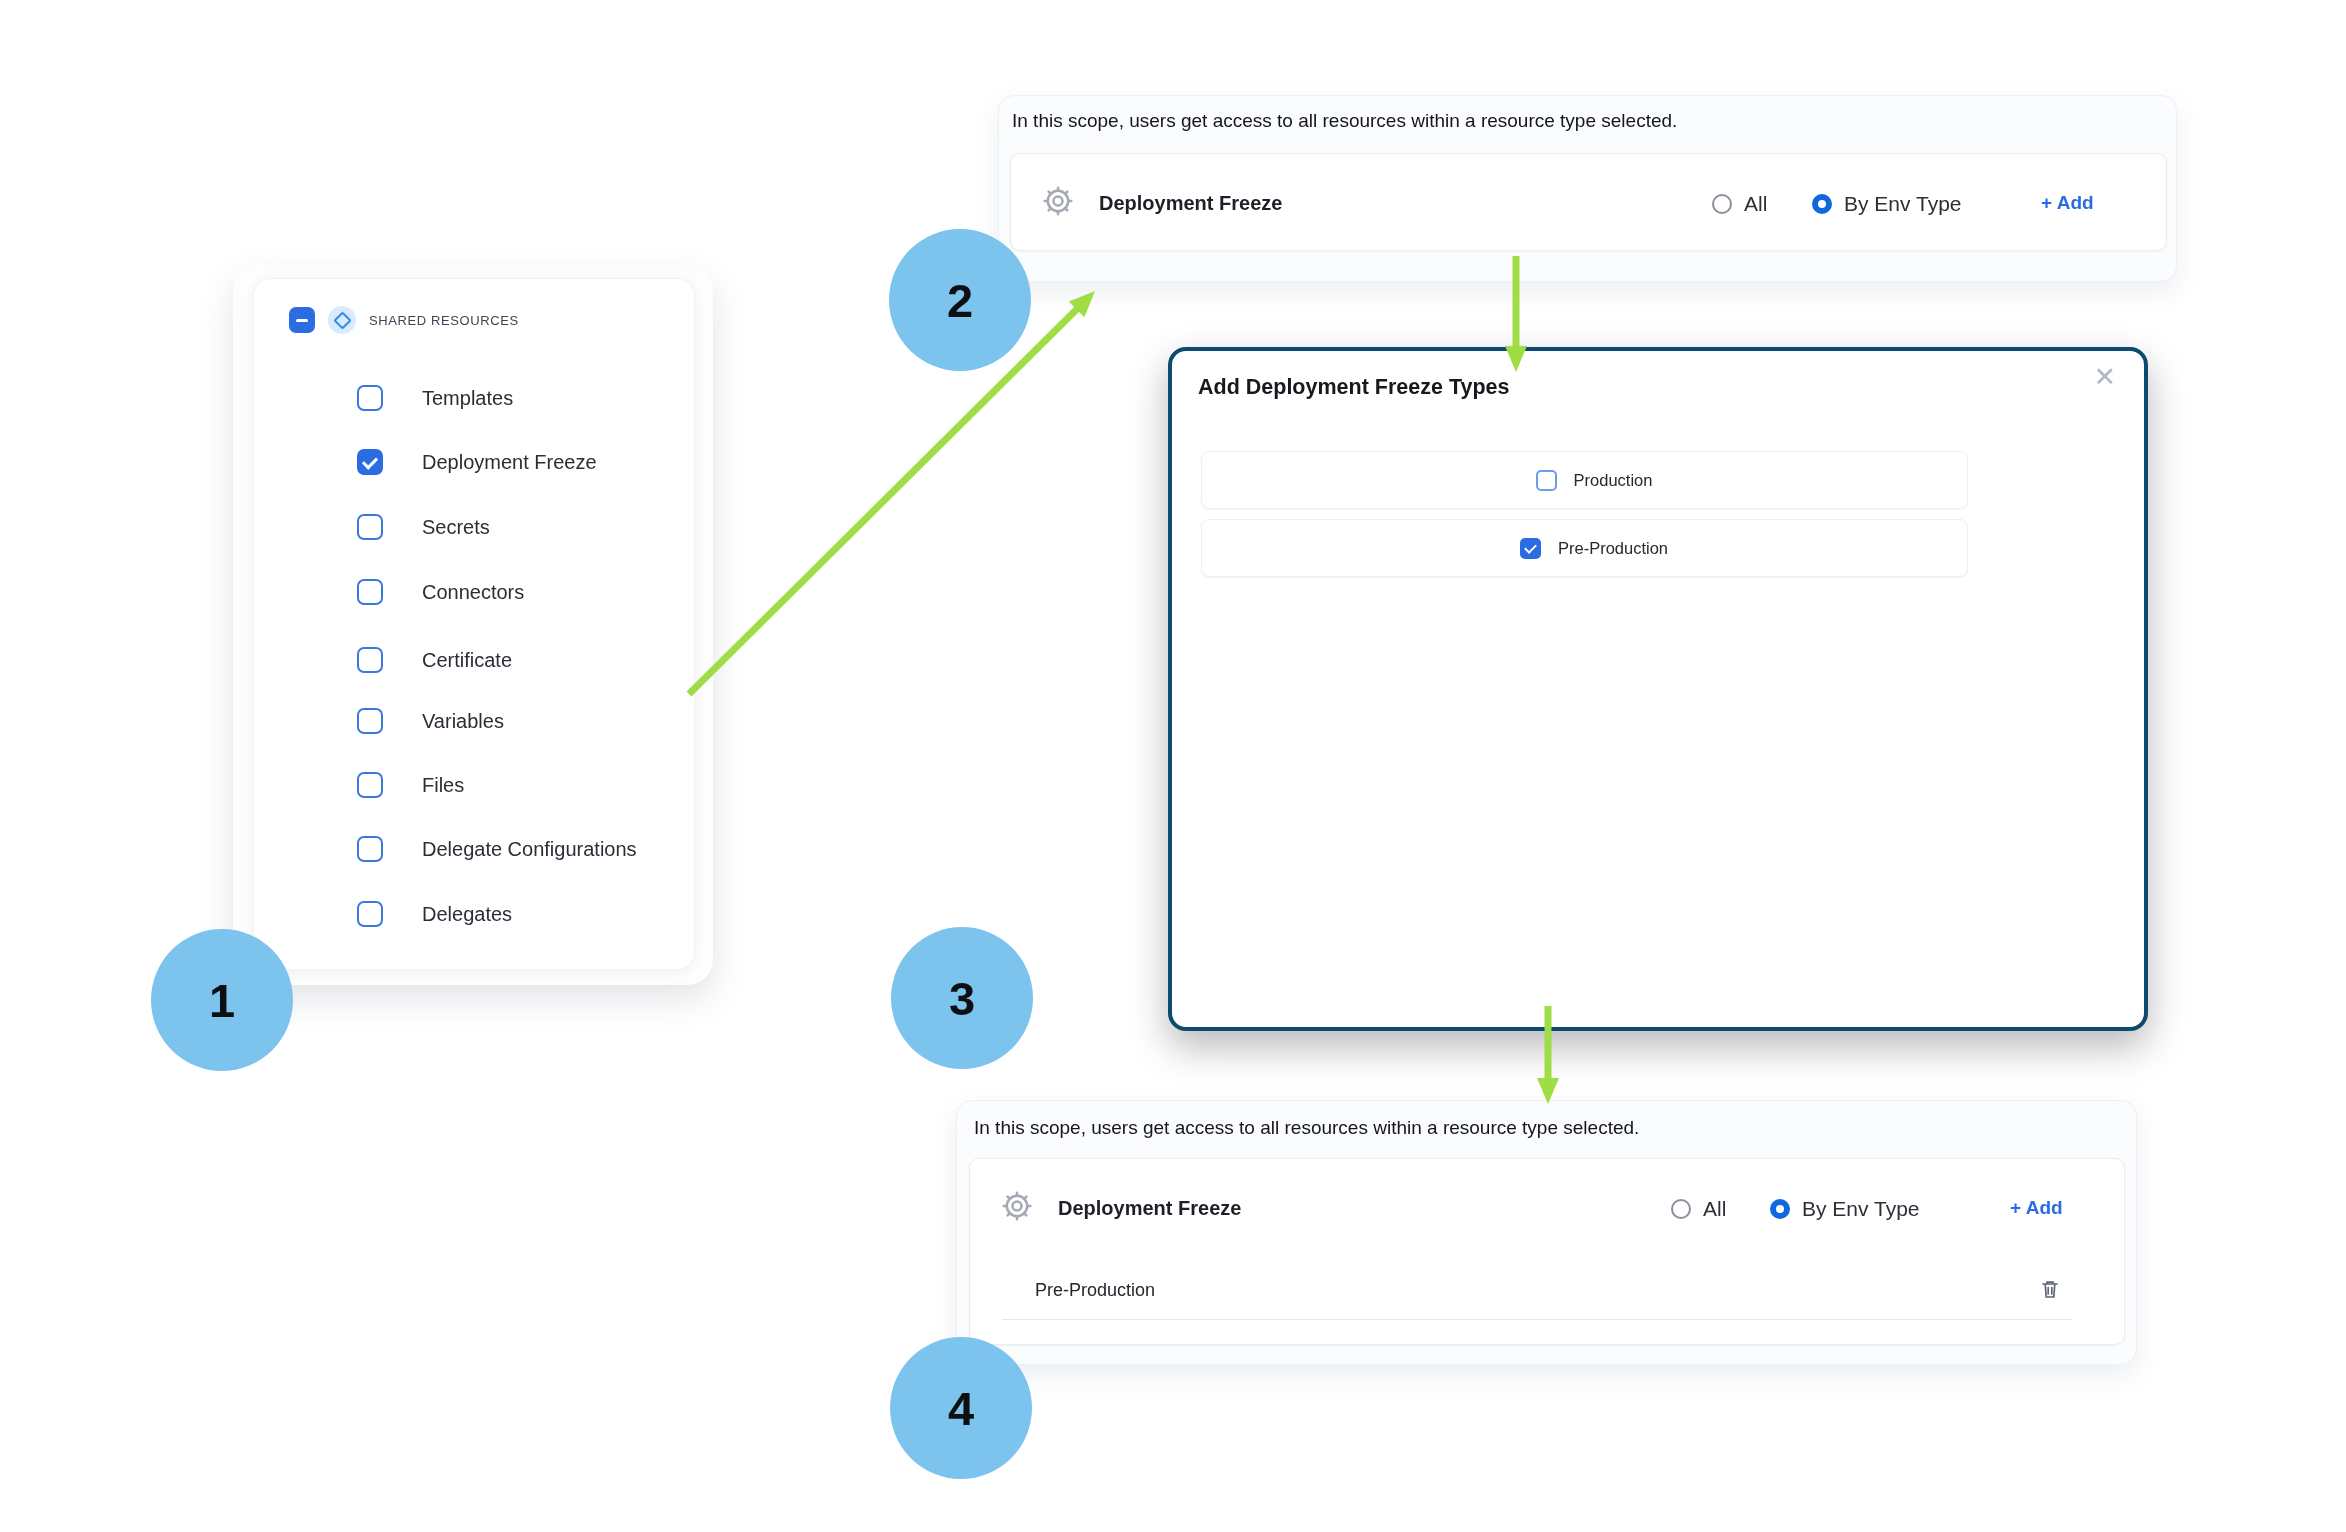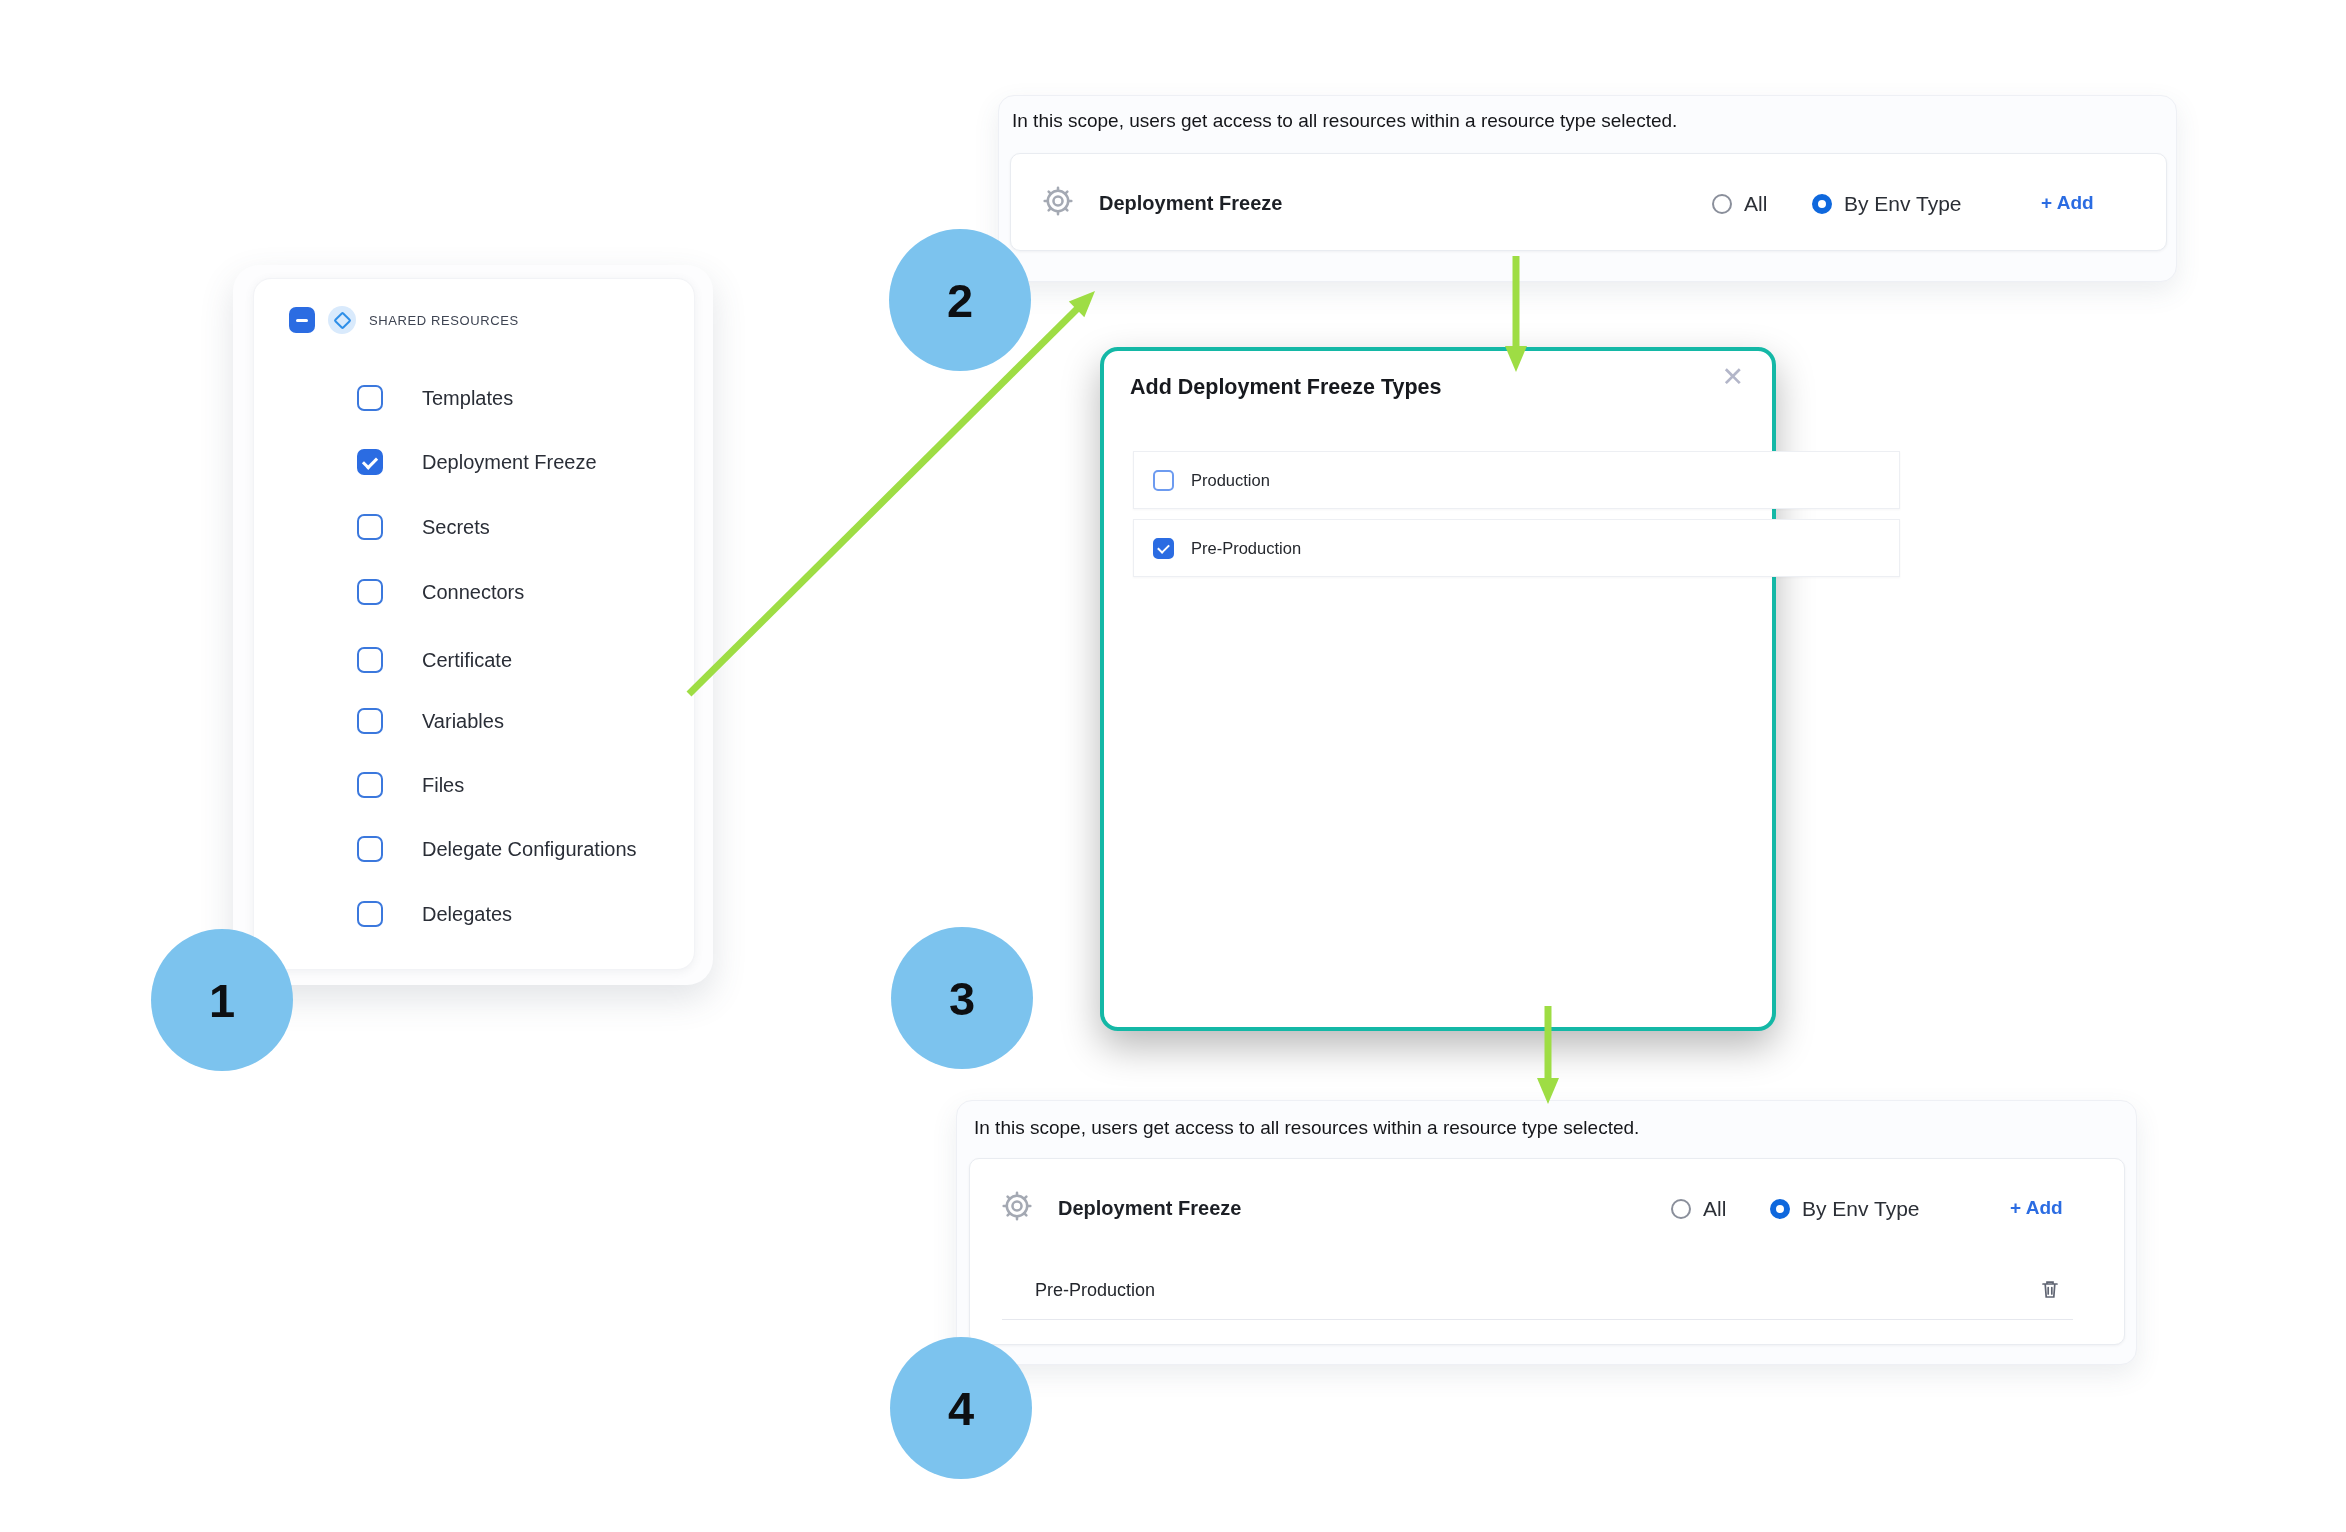--- a/index.html
+++ b/index.html
@@ -56,29 +56,29 @@
   .radio-group{position:absolute;display:flex;align-items:center;gap:12px;}
   .radio{box-sizing:border-box;width:20px;height:20px;border-radius:50%;border:2px solid #8a8f9b;background:#fff;cursor:pointer;flex:none;}
   .radio.on{border:6px solid #0f68dd;}
   .radio-lbl{font-size:21px;color:#2b2f36;}
   
   .resource-lbl{position:absolute;font-size:20px;font-weight:bold;color:#1d2026;}
   .add-link{position:absolute;font-size:19px;font-weight:bold;color:#2b6ce2;cursor:pointer;}
   .gear{position:absolute;}
   
   .modal{
-    position:absolute;left:1100px;top:347px;width:676px;height:684px;background:#fff;
-    border:4px solid #14b8a6;border-radius:18px;box-sizing:border-box;
+    position:absolute;left:1168px;top:347px;width:980px;height:684px;background:#fff;
+    border:4px solid #0c4a6e;border-radius:18px;box-sizing:border-box;
     box-shadow:0 16px 38px rgba(0,0,0,.28);
   }
   .modal-title{position:absolute;left:26px;top:24px;font-size:21.5px;font-weight:bold;color:#17191e;}
   .modal-close{position:absolute;right:28px;top:10px;font-size:27px;color:#b3b6c9;cursor:pointer;font-weight:normal;}
   .modal-row{
-    position:absolute;left:29px;width:767px;height:58px;background:#fff;border:1px solid #edeff3;border-radius:0;
-    box-shadow:0 1px 2px rgba(16,24,40,.04);display:flex;align-items:center;gap:17px;padding-left:19px;box-sizing:border-box;
+    position:absolute;left:29px;width:767px;height:58px;background:#fff;border:1px solid #edeff3;border-radius:8px;
+    box-shadow:0 1px 2px rgba(16,24,40,.04);display:flex;align-items:center;gap:17px;padding-left:19px;box-sizing:border-box;justify-content:center;
   }
   .modal-row .lbl{font-size:16.5px;color:#25282e;}
   .modal-footer{position:absolute;left:29px;top:618px;display:flex;gap:14px;}
   .btn-primary{
     height:42px;padding:0 19px;background:#2b6ce2;border:none;border-radius:6px;color:#fff;
     font-size:16.5px;font-weight:bold;font-family:"Liberation Sans",sans-serif;cursor:pointer;display:flex;align-items:center;
   }
   .btn-secondary{
     height:42px;padding:0 21px;background:#f8fafc;border:1px solid #e3e7ee;border-radius:6px;color:#2b6ce2;
     font-size:16.5px;font-weight:bold;font-family:"Liberation Sans",sans-serif;cursor:pointer;display:flex;align-items:center;

